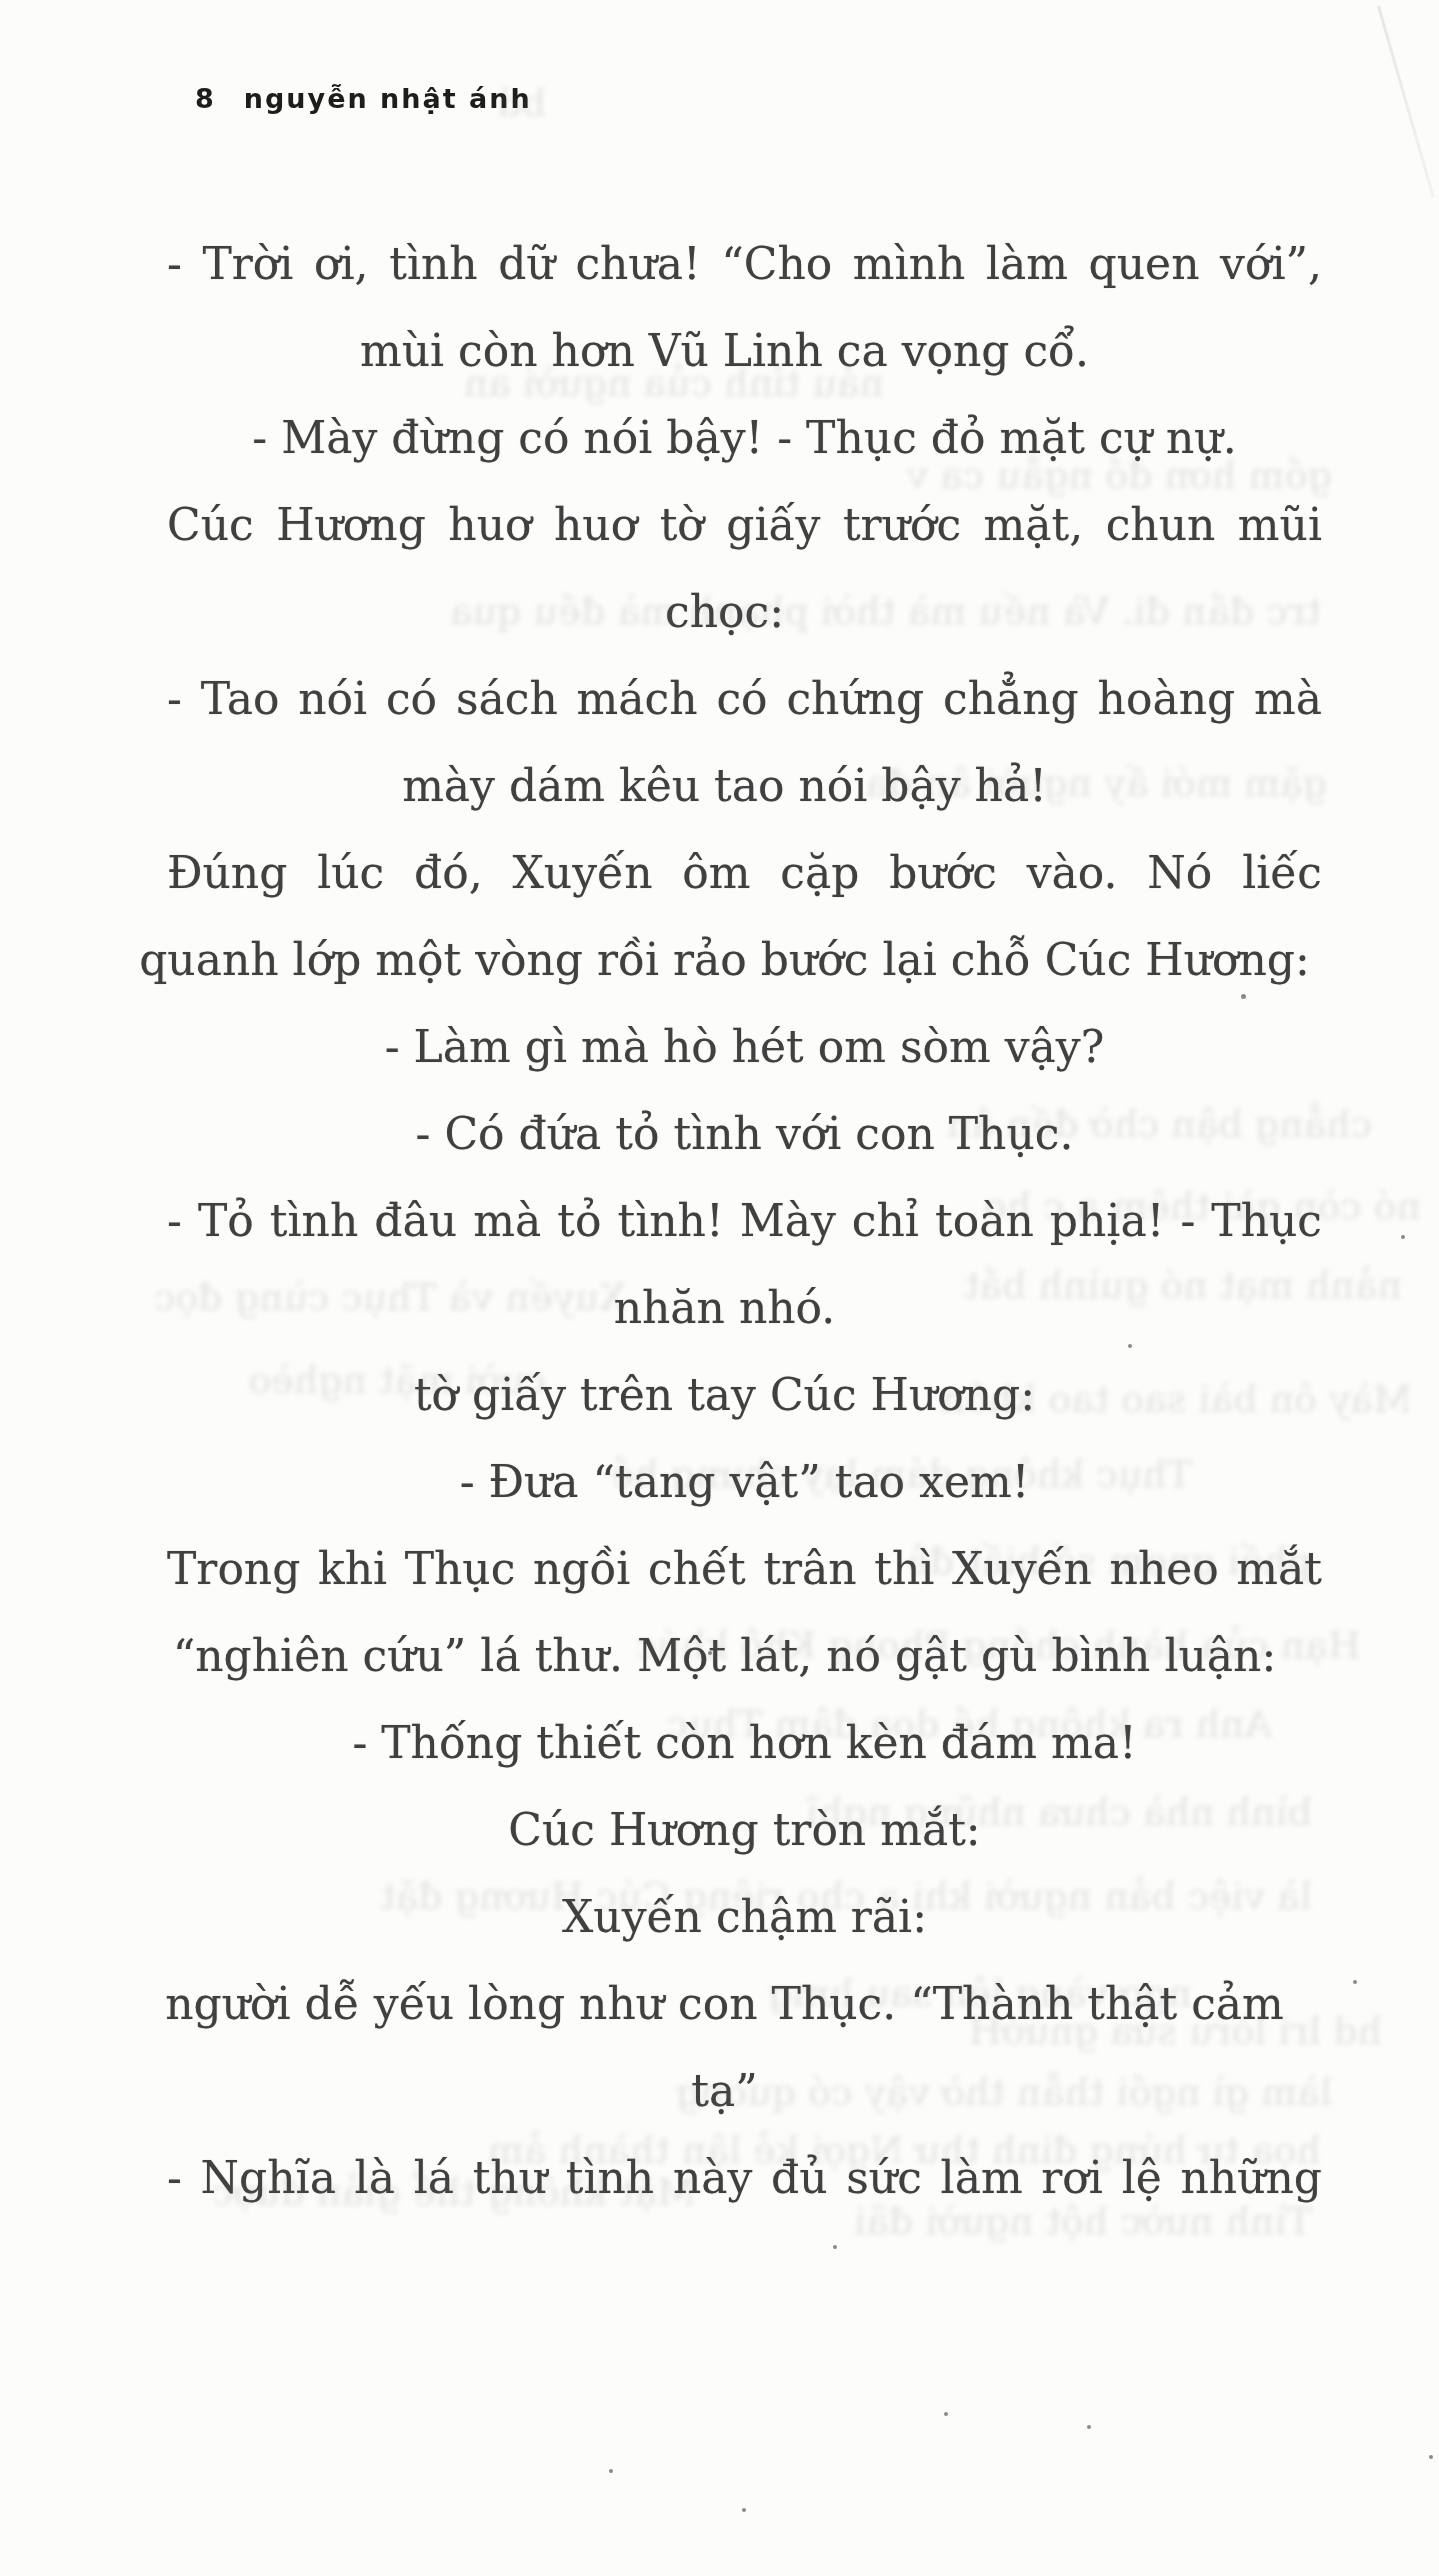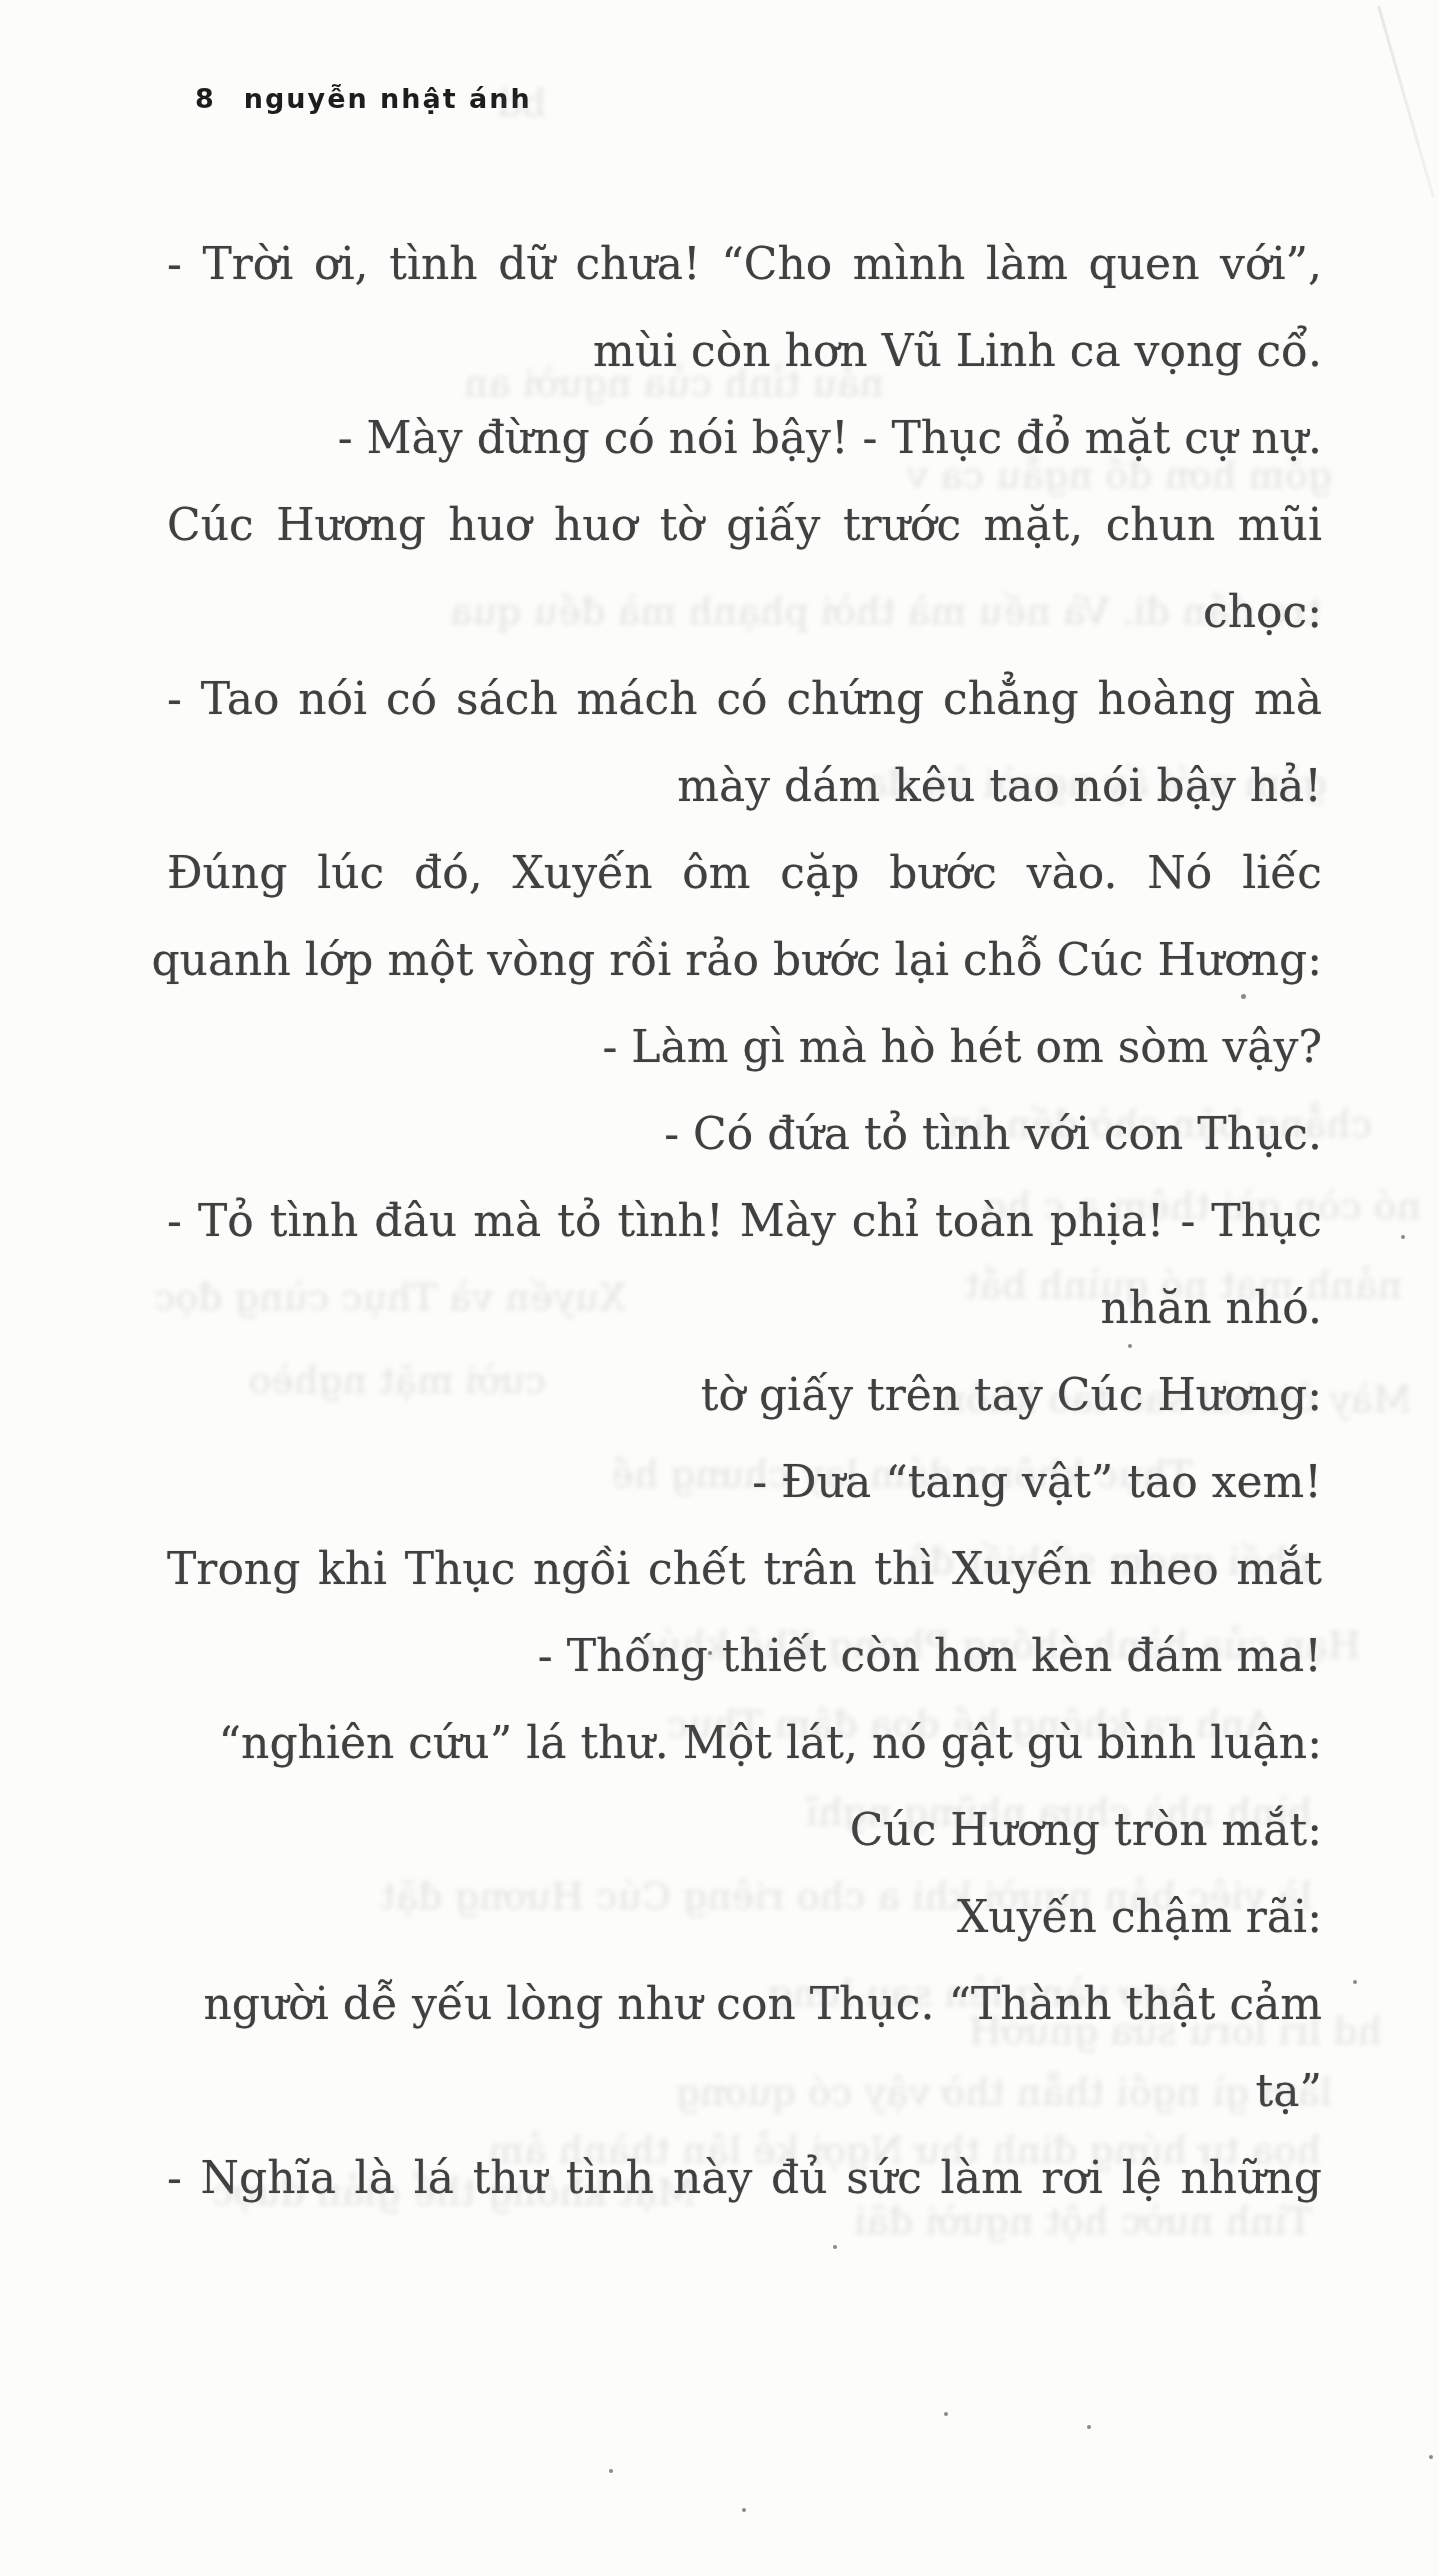--- a/index.html
+++ b/index.html
@@ -28,21 +28,21 @@
   .body-text {
     position: absolute;
     top: 220px;
     left: 127px;
     width: 1195px;
     font-size: 44px;
     line-height: 87px;
     color: #404040;
     text-shadow: 0 0 1px rgba(20,20,20,0.35);
   }
-  .line { text-align: right; }
+  .line { text-align: center; }
   .line.indent { text-indent: 40px; }
   .line.just { text-align: justify; text-align-last: justify; }
   
   .ghost {
     position: absolute;
     font-family: "DejaVu Serif", "Liberation Serif", serif;
     font-size: 38px;
     line-height: 46px;
     height: 50px;
     color: #6b7470;
@@ -94,22 +94,22 @@
       <div class="line">mày dám kêu tao nói bậy hả!</div>
       <div class="line indent just">Đúng lúc đó, Xuyến ôm cặp bước vào. Nó liếc</div>
       <div class="line">quanh lớp một vòng rồi rảo bước lại chỗ Cúc Hương:</div>
       <div class="line indent">- Làm gì mà hò hét om sòm vậy?</div>
       <div class="line indent">- Có đứa tỏ tình với con Thục.</div>
       <div class="line indent just">- Tỏ tình đâu mà tỏ tình! Mày chỉ toàn phịa! - Thục</div>
       <div class="line">nhăn nhó.</div>
       <div class="line">tờ giấy trên tay Cúc Hương:</div>
       <div class="line indent">- Đưa “tang vật” tao xem!</div>
       <div class="line indent just">Trong khi Thục ngồi chết trân thì Xuyến nheo mắt</div>
+      <div class="line">“nghiên cứu” lá thư. Một lát, nó gật gù bình luận:</div>
       <div class="line indent">- Thống thiết còn hơn kèn đám ma!</div>
-      <div class="line">“nghiên cứu” lá thư. Một lát, nó gật gù bình luận:</div>
       <div class="line indent">Cúc Hương tròn mắt:</div>
       <div class="line indent">Xuyến chậm rãi:</div>
       <div class="line">người dễ yếu lòng như con Thục. “Thành thật cảm tạ”</div>
       <div class="line indent just">- Nghĩa là lá thư tình này đủ sức làm rơi lệ những</div>
     </main>
 
   <div>
       <div class="ghost" style="top: 80px; left: 427px; width: 119px;">bd</div>
       <div class="ghost" style="top: 360px; left: 417px; width: 467px;">nảu tỉnh của người an</div>
       <div class="ghost" style="top: 452px; left: 825px; width: 507px;">gồm hơn đồ ngẫu ca v</div>

